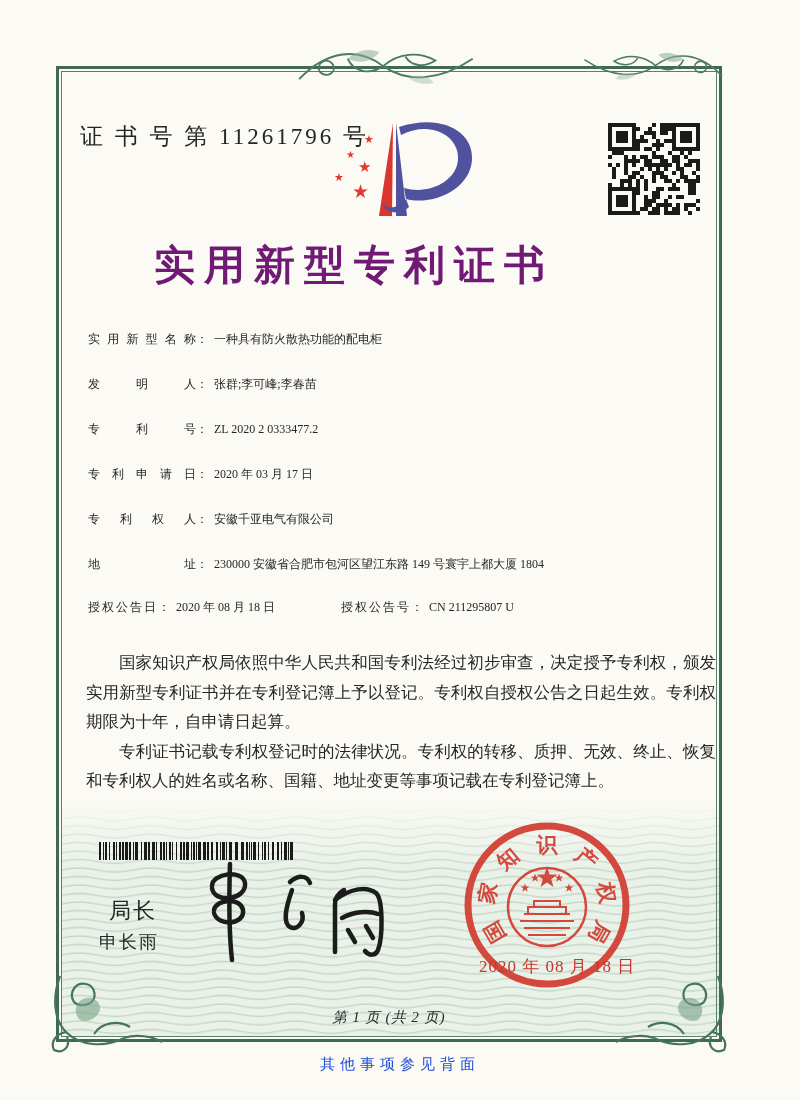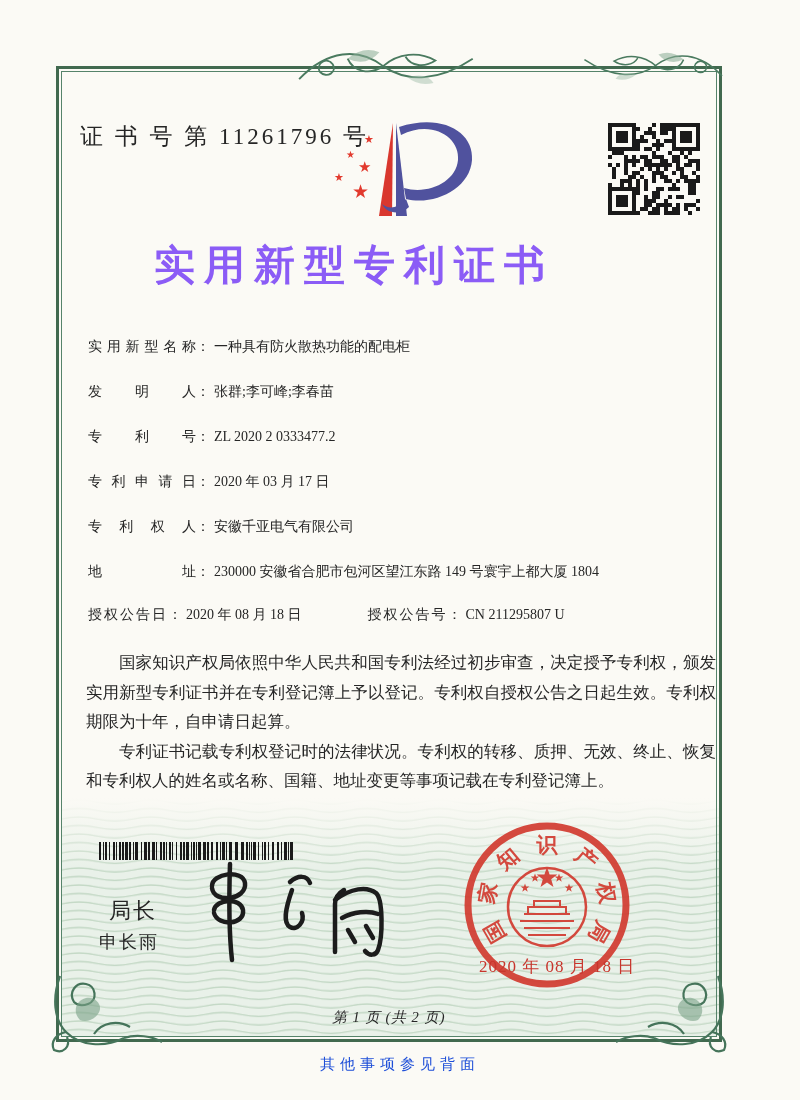--- a/index.html
+++ b/index.html
@@ -17,23 +17,23 @@
   .band-fade{position:absolute;left:61px;top:798px;width:658px;height:70px;
              background:linear-gradient(#fbfaf5,rgba(251,250,245,0));}
   .orn{position:absolute;pointer-events:none;}
   .mirror{transform:scaleX(-1);}
   
   .cert-no{position:absolute;left:80px;top:121px;font-size:23px;letter-spacing:3px;}
   .logo{position:absolute;left:322px;top:110px;width:180px;height:120px;}
   .logo-star{position:absolute;color:#e23a2e;line-height:1;}
   .qr{position:absolute;left:608px;top:123px;width:92px;height:92px;}
   .title{position:absolute;left:0;top:238px;width:708px;margin:0;text-align:center;
-         font-size:41px;font-weight:900;letter-spacing:9px;color:#8b5cf6;}
+         font-size:41px;font-weight:900;letter-spacing:9px;color:#701a75;}
   
-  .fields{position:absolute;left:88px;top:334px;width:630px;font-size:14px;}
+  .fields{position:absolute;left:88px;top:326px;width:630px;font-size:12px;}
   .field-row{display:flex;margin-bottom:19px;line-height:26px;}
   .flabel{display:inline-block;width:108px;text-align:justify;text-align-last:justify;flex:0 0 108px;}
   .colon{flex:0 0 18px;}
   .fvalue{flex:0 0 auto;max-width:500px;text-align:center;}
   .grant-row{display:flex;line-height:26px;margin-top:-2px;}
   .grant-row .flabel2{letter-spacing:2px;}
   .gap{flex:0 0 66px;}
   
   .paras{position:absolute;left:86px;top:648px;width:630px;font-size:16.5px;
          line-height:29.5px;text-align:justify;}

